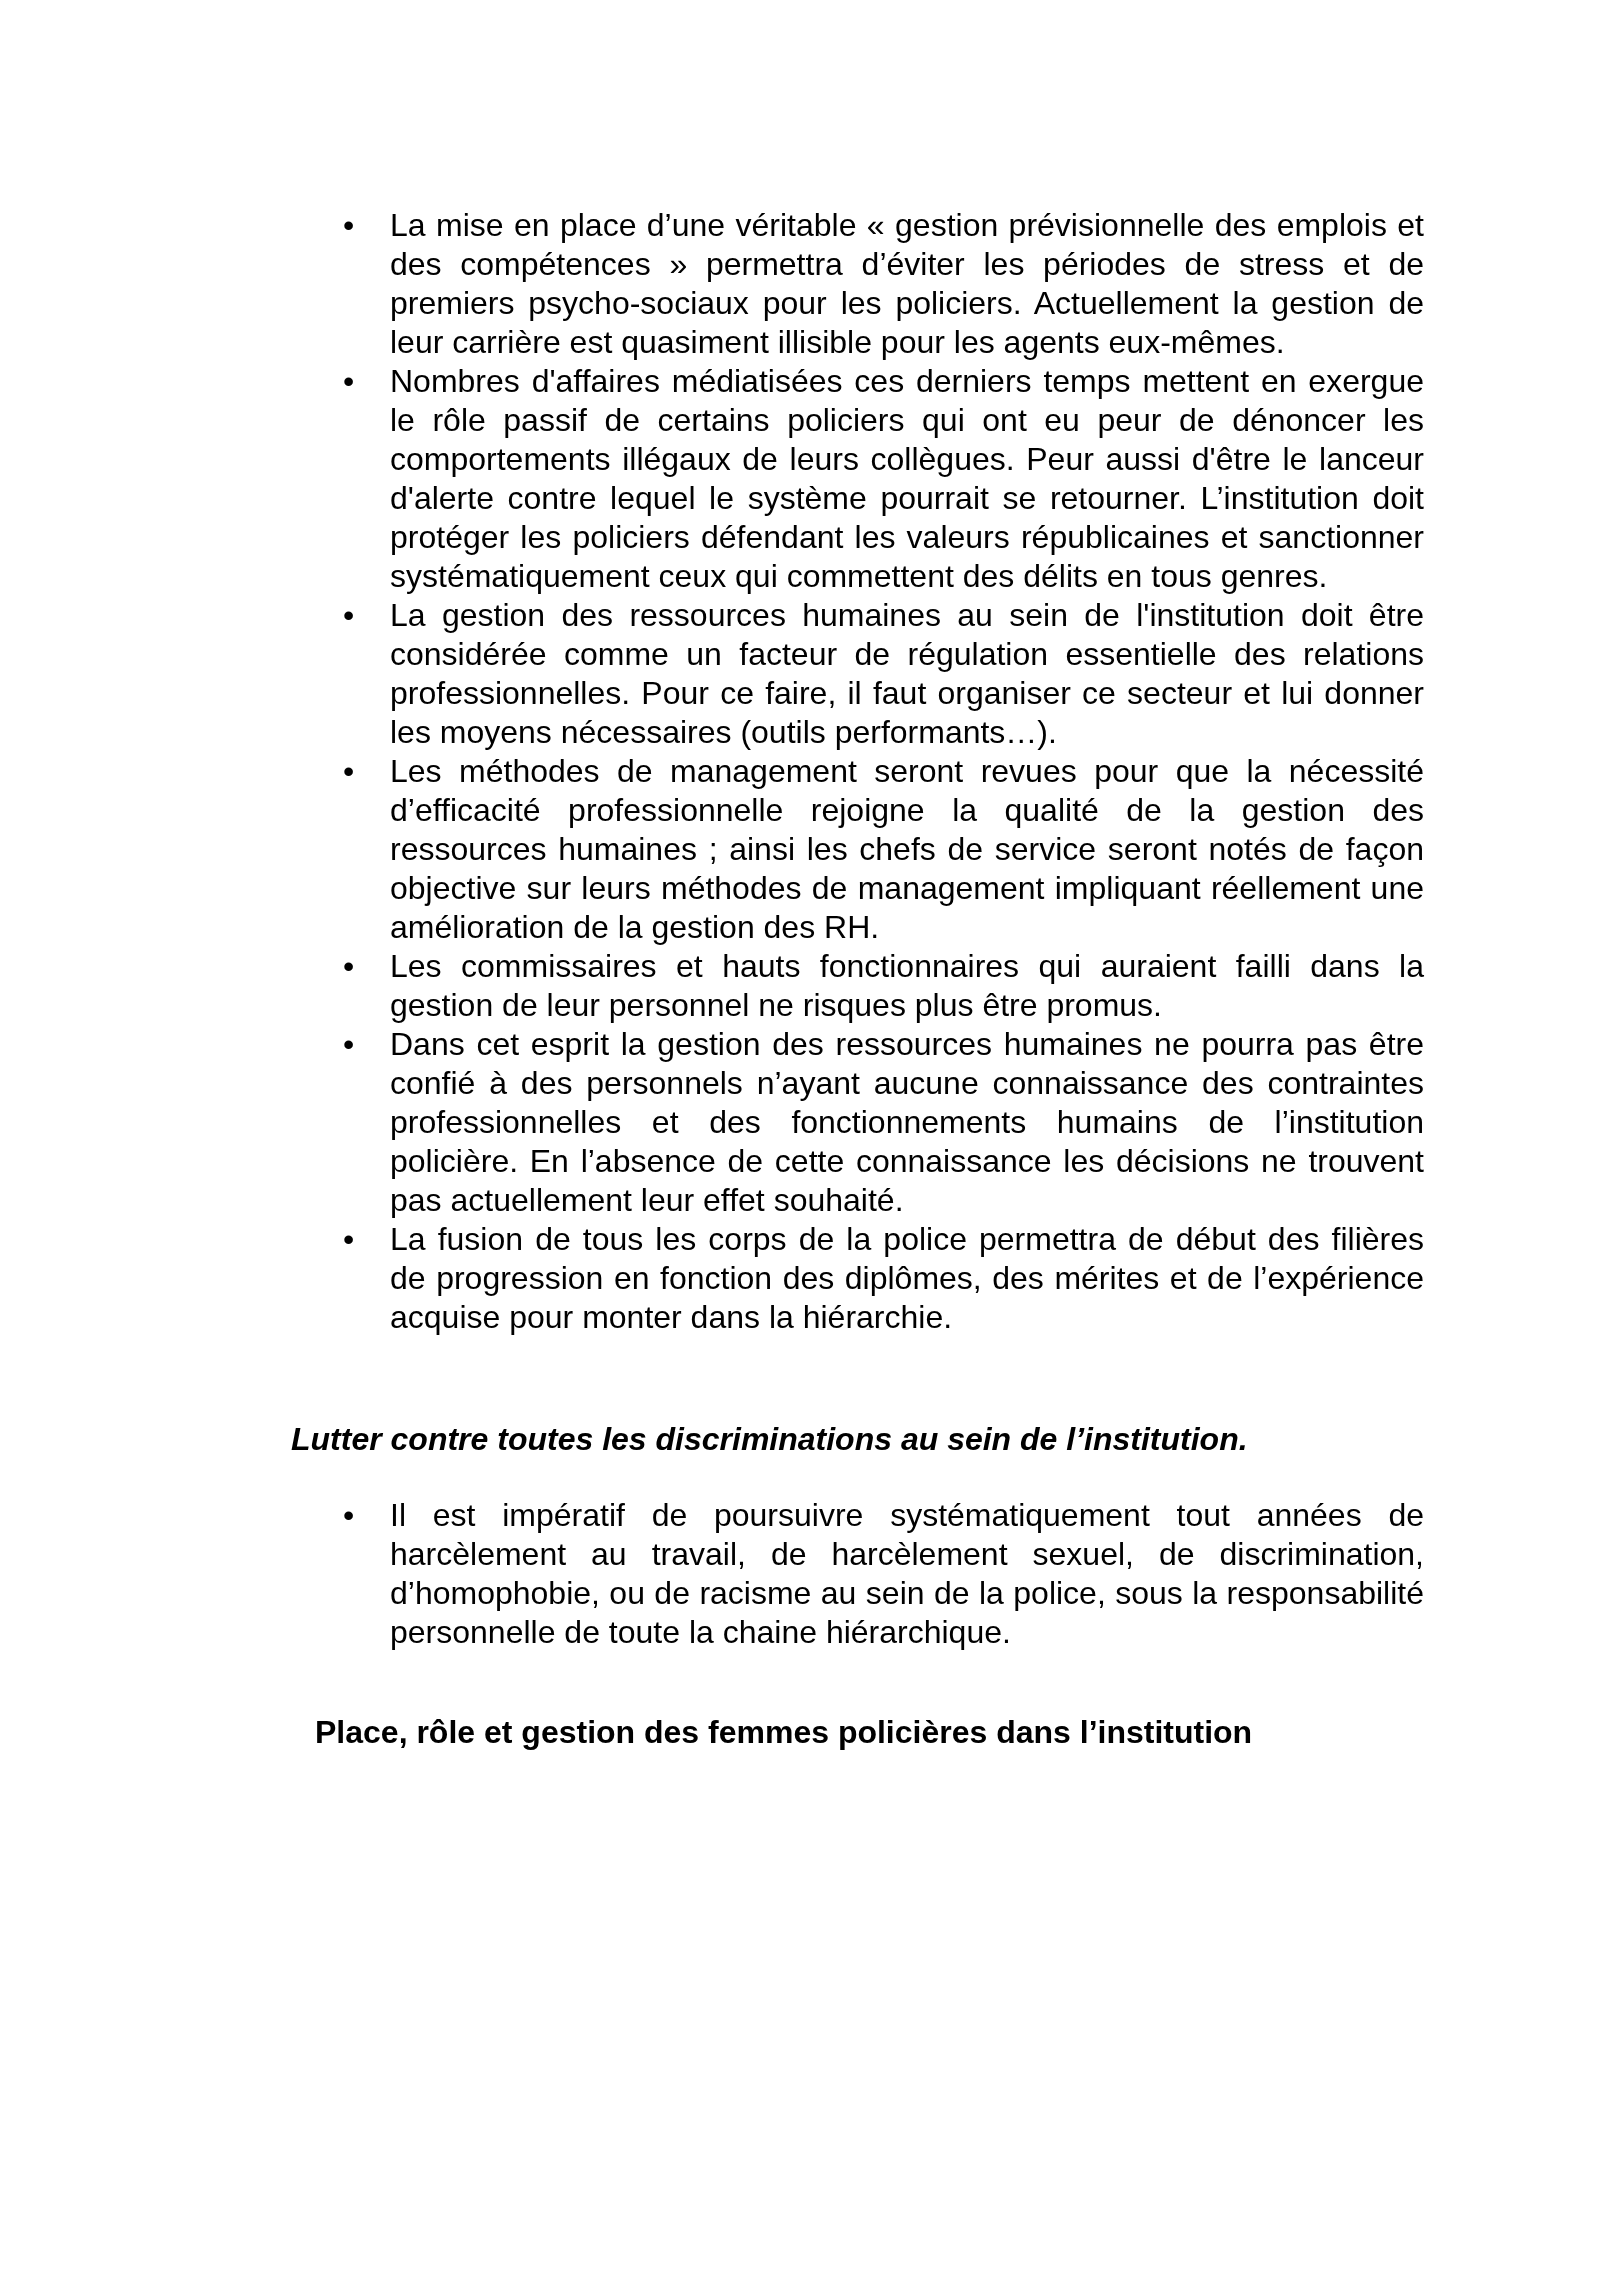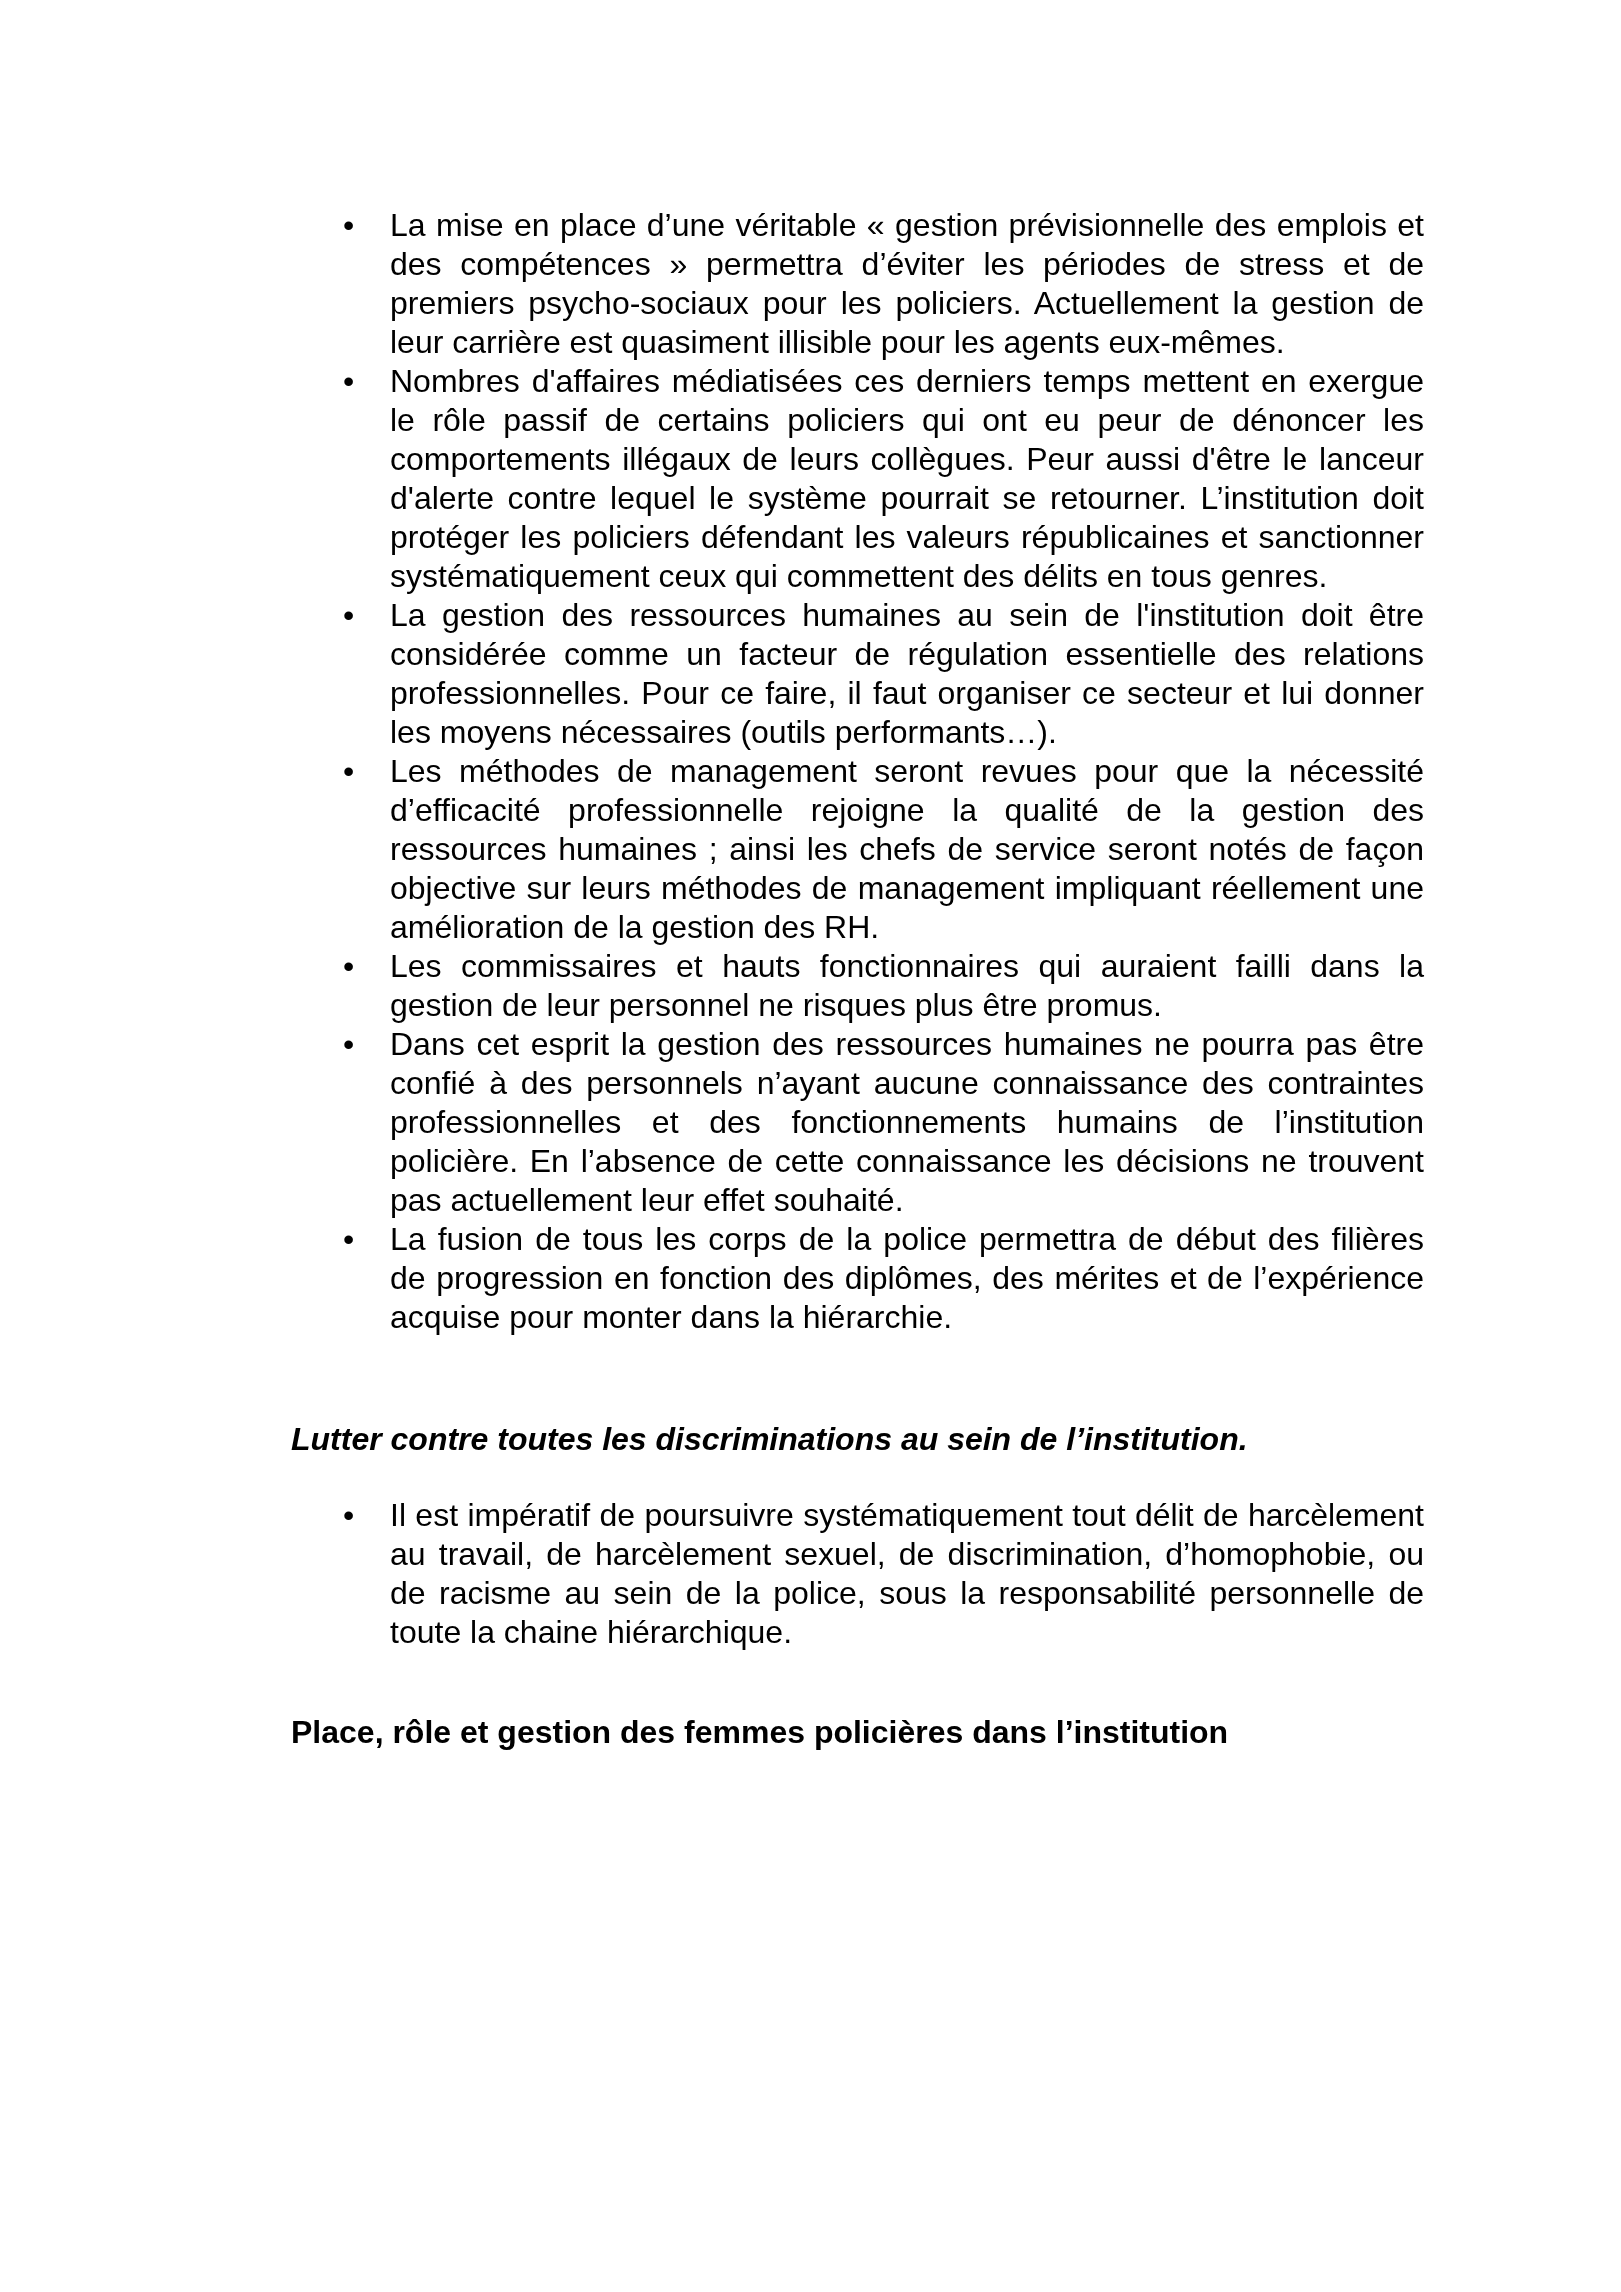--- a/index.html
+++ b/index.html
@@ -46,20 +46,21 @@
     text-align: left;
   }
   #heading-discriminations {
     margin-top: 83px;
     margin-bottom: 37px;
     font-style: italic;
   }
   #heading-femmes {
     margin-top: 61px;
     margin-bottom: 29px;
+    margin-left: 24px;
   }
   p.body-par {
     margin: 0;
     text-align: justify;
   }
   p.continued {
     
     text-align-last: justify;
   }
 </style>
@@ -97,21 +98,21 @@
       <span class="marker">•</span>
       <span>La fusion de tous les corps de la police permettra de début des filières de progression en fonction des diplômes, des mérites et de l’expérience acquise pour monter dans la hiérarchie.</span>
     </li>
   </ul>
 
   <h2 class="heading" id="heading-discriminations">Lutter contre toutes les discriminations au sein de l’institution.</h2>
 
   <ul class="bullets">
     <li>
       <span class="marker">•</span>
-      <span>Il est impératif de poursuivre systématiquement tout délit de harcèlement au travail, de harcèlement sexuel, de discrimination, d’homophobie, ou de racisme au sein de la police, sous la responsabilité personnelle de toute la chaine hiérarchique.</span>
+      <span>Il est impératif de poursuivre systématiquement tout années de harcèlement au travail, de harcèlement sexuel, de discrimination, d’homophobie, ou de racisme au sein de la police, sous la responsabilité personnelle de toute la chaine hiérarchique.</span>
     </li>
   </ul>
 
   <h2 class="heading" id="heading-femmes">Place, rôle et gestion des femmes policières dans l’institution</h2>
 
 
 </div>
 
 
 </body></html>

